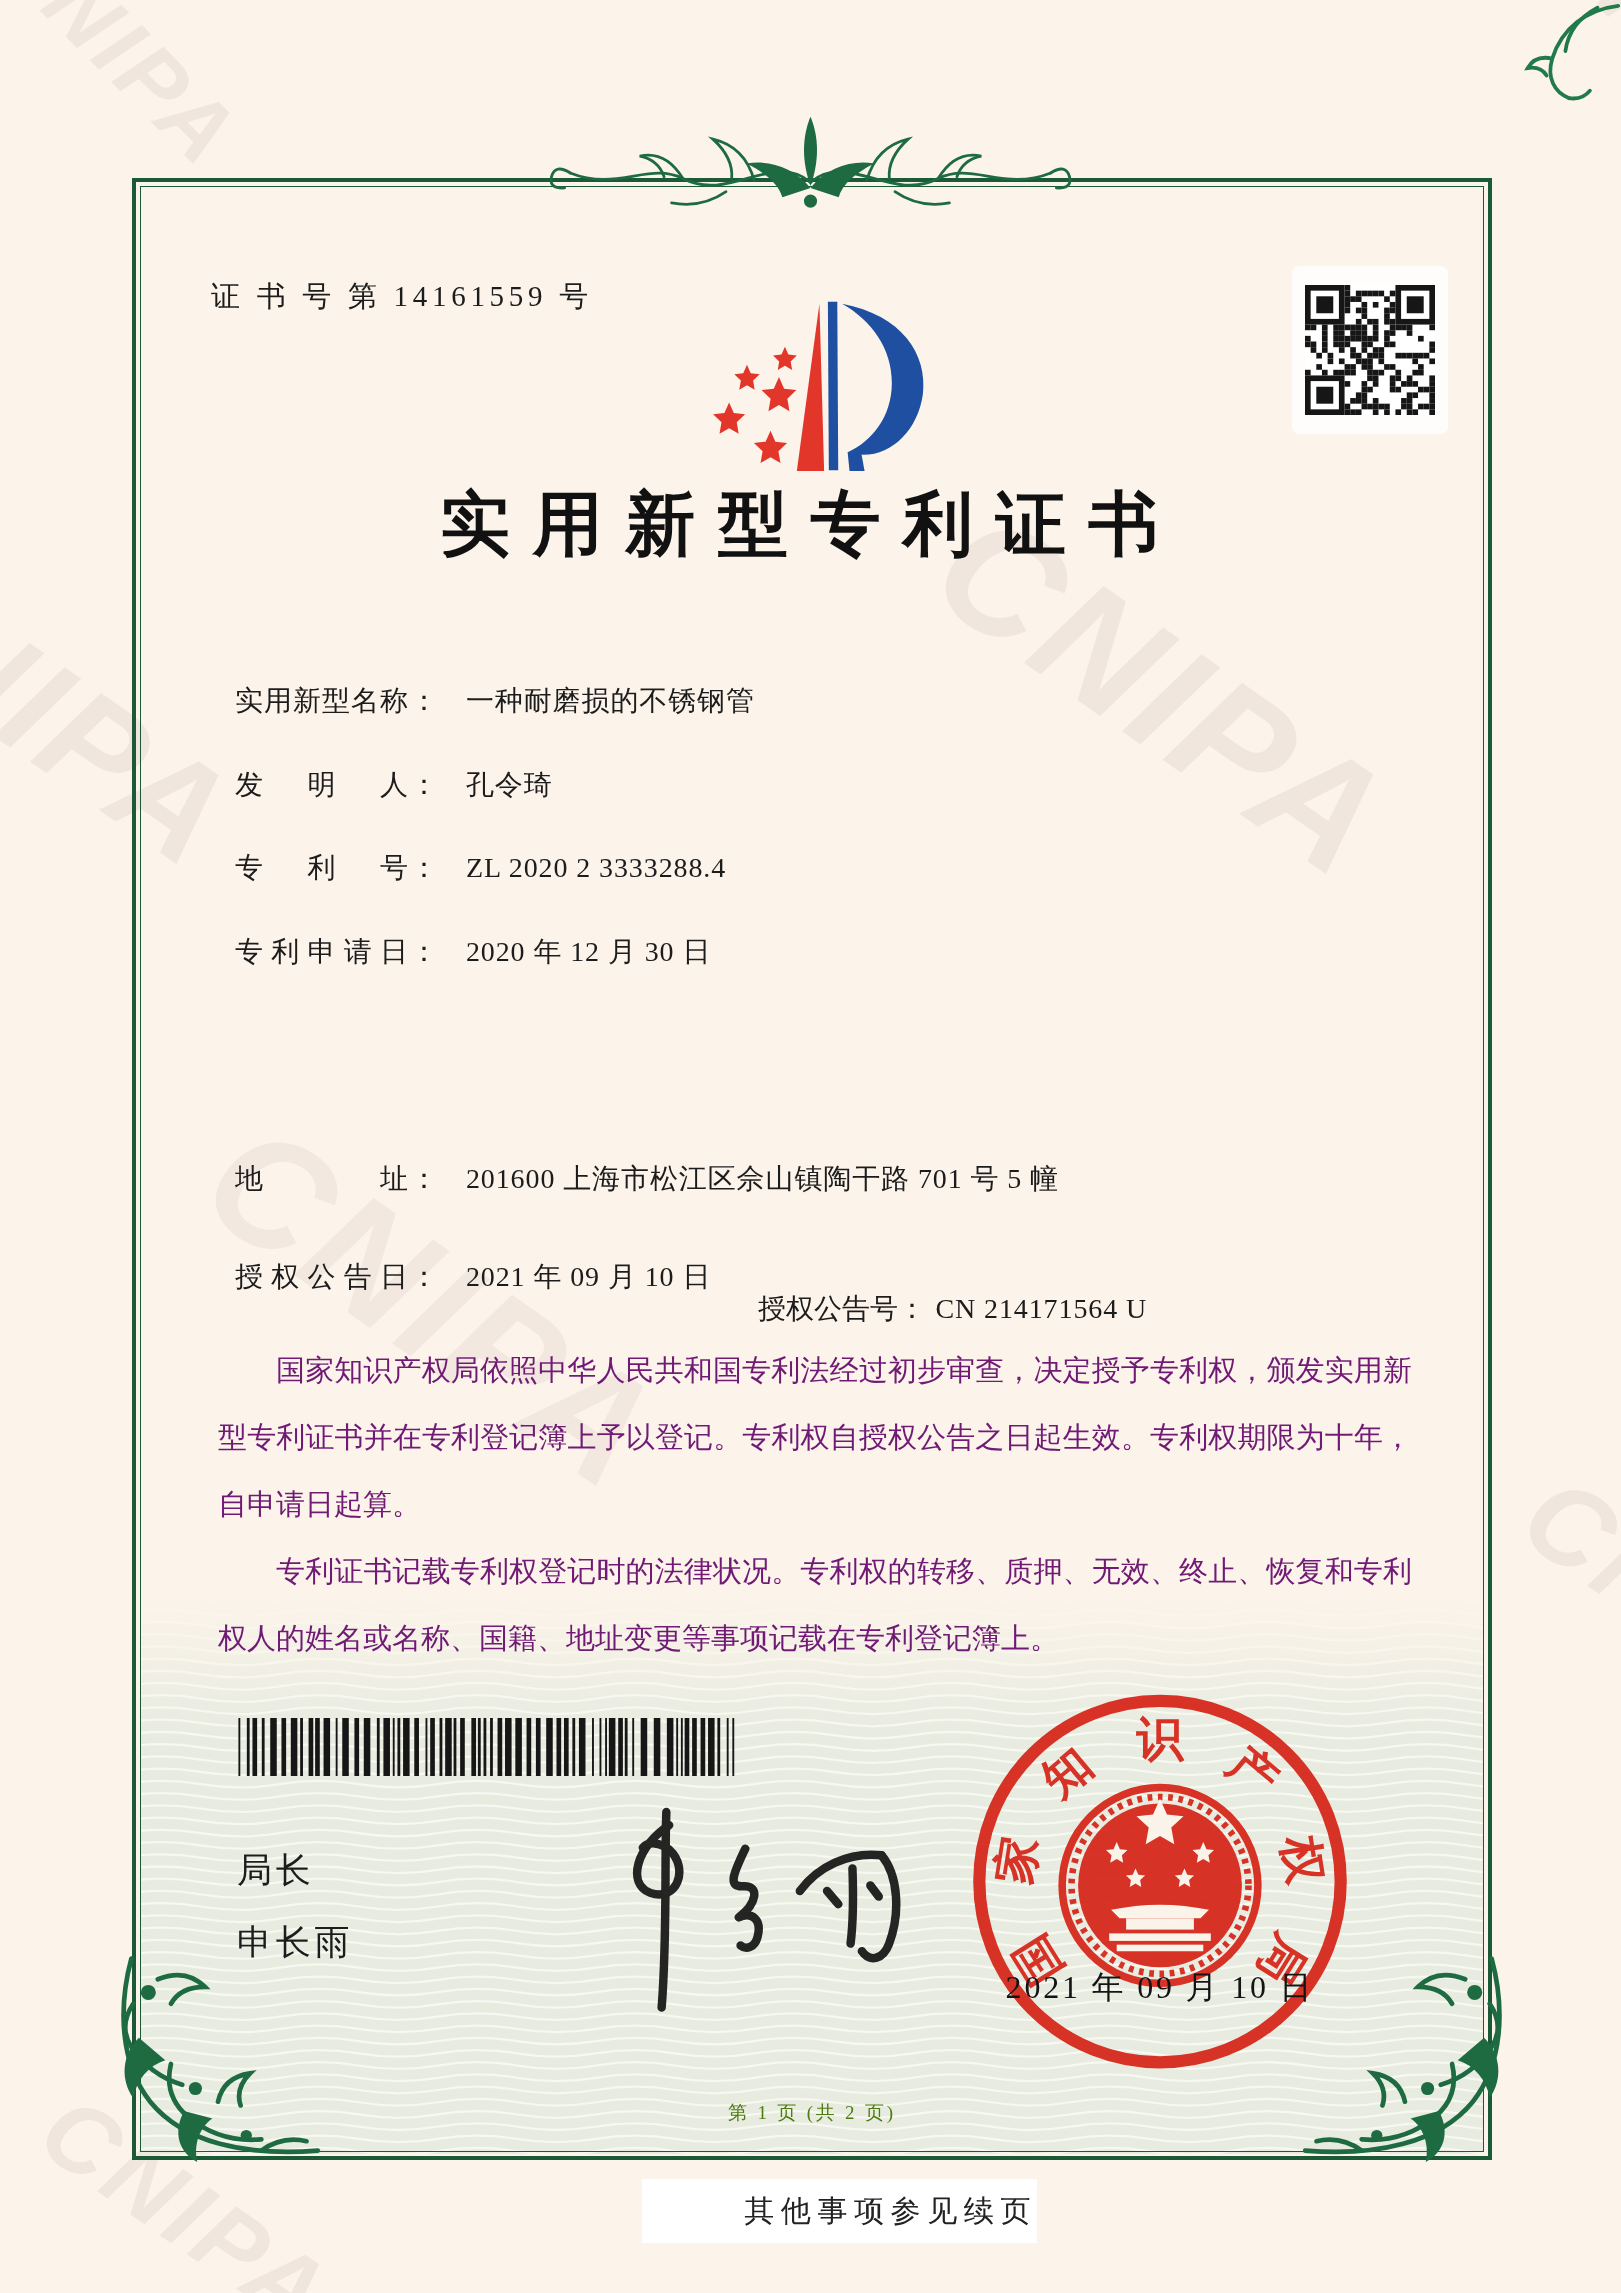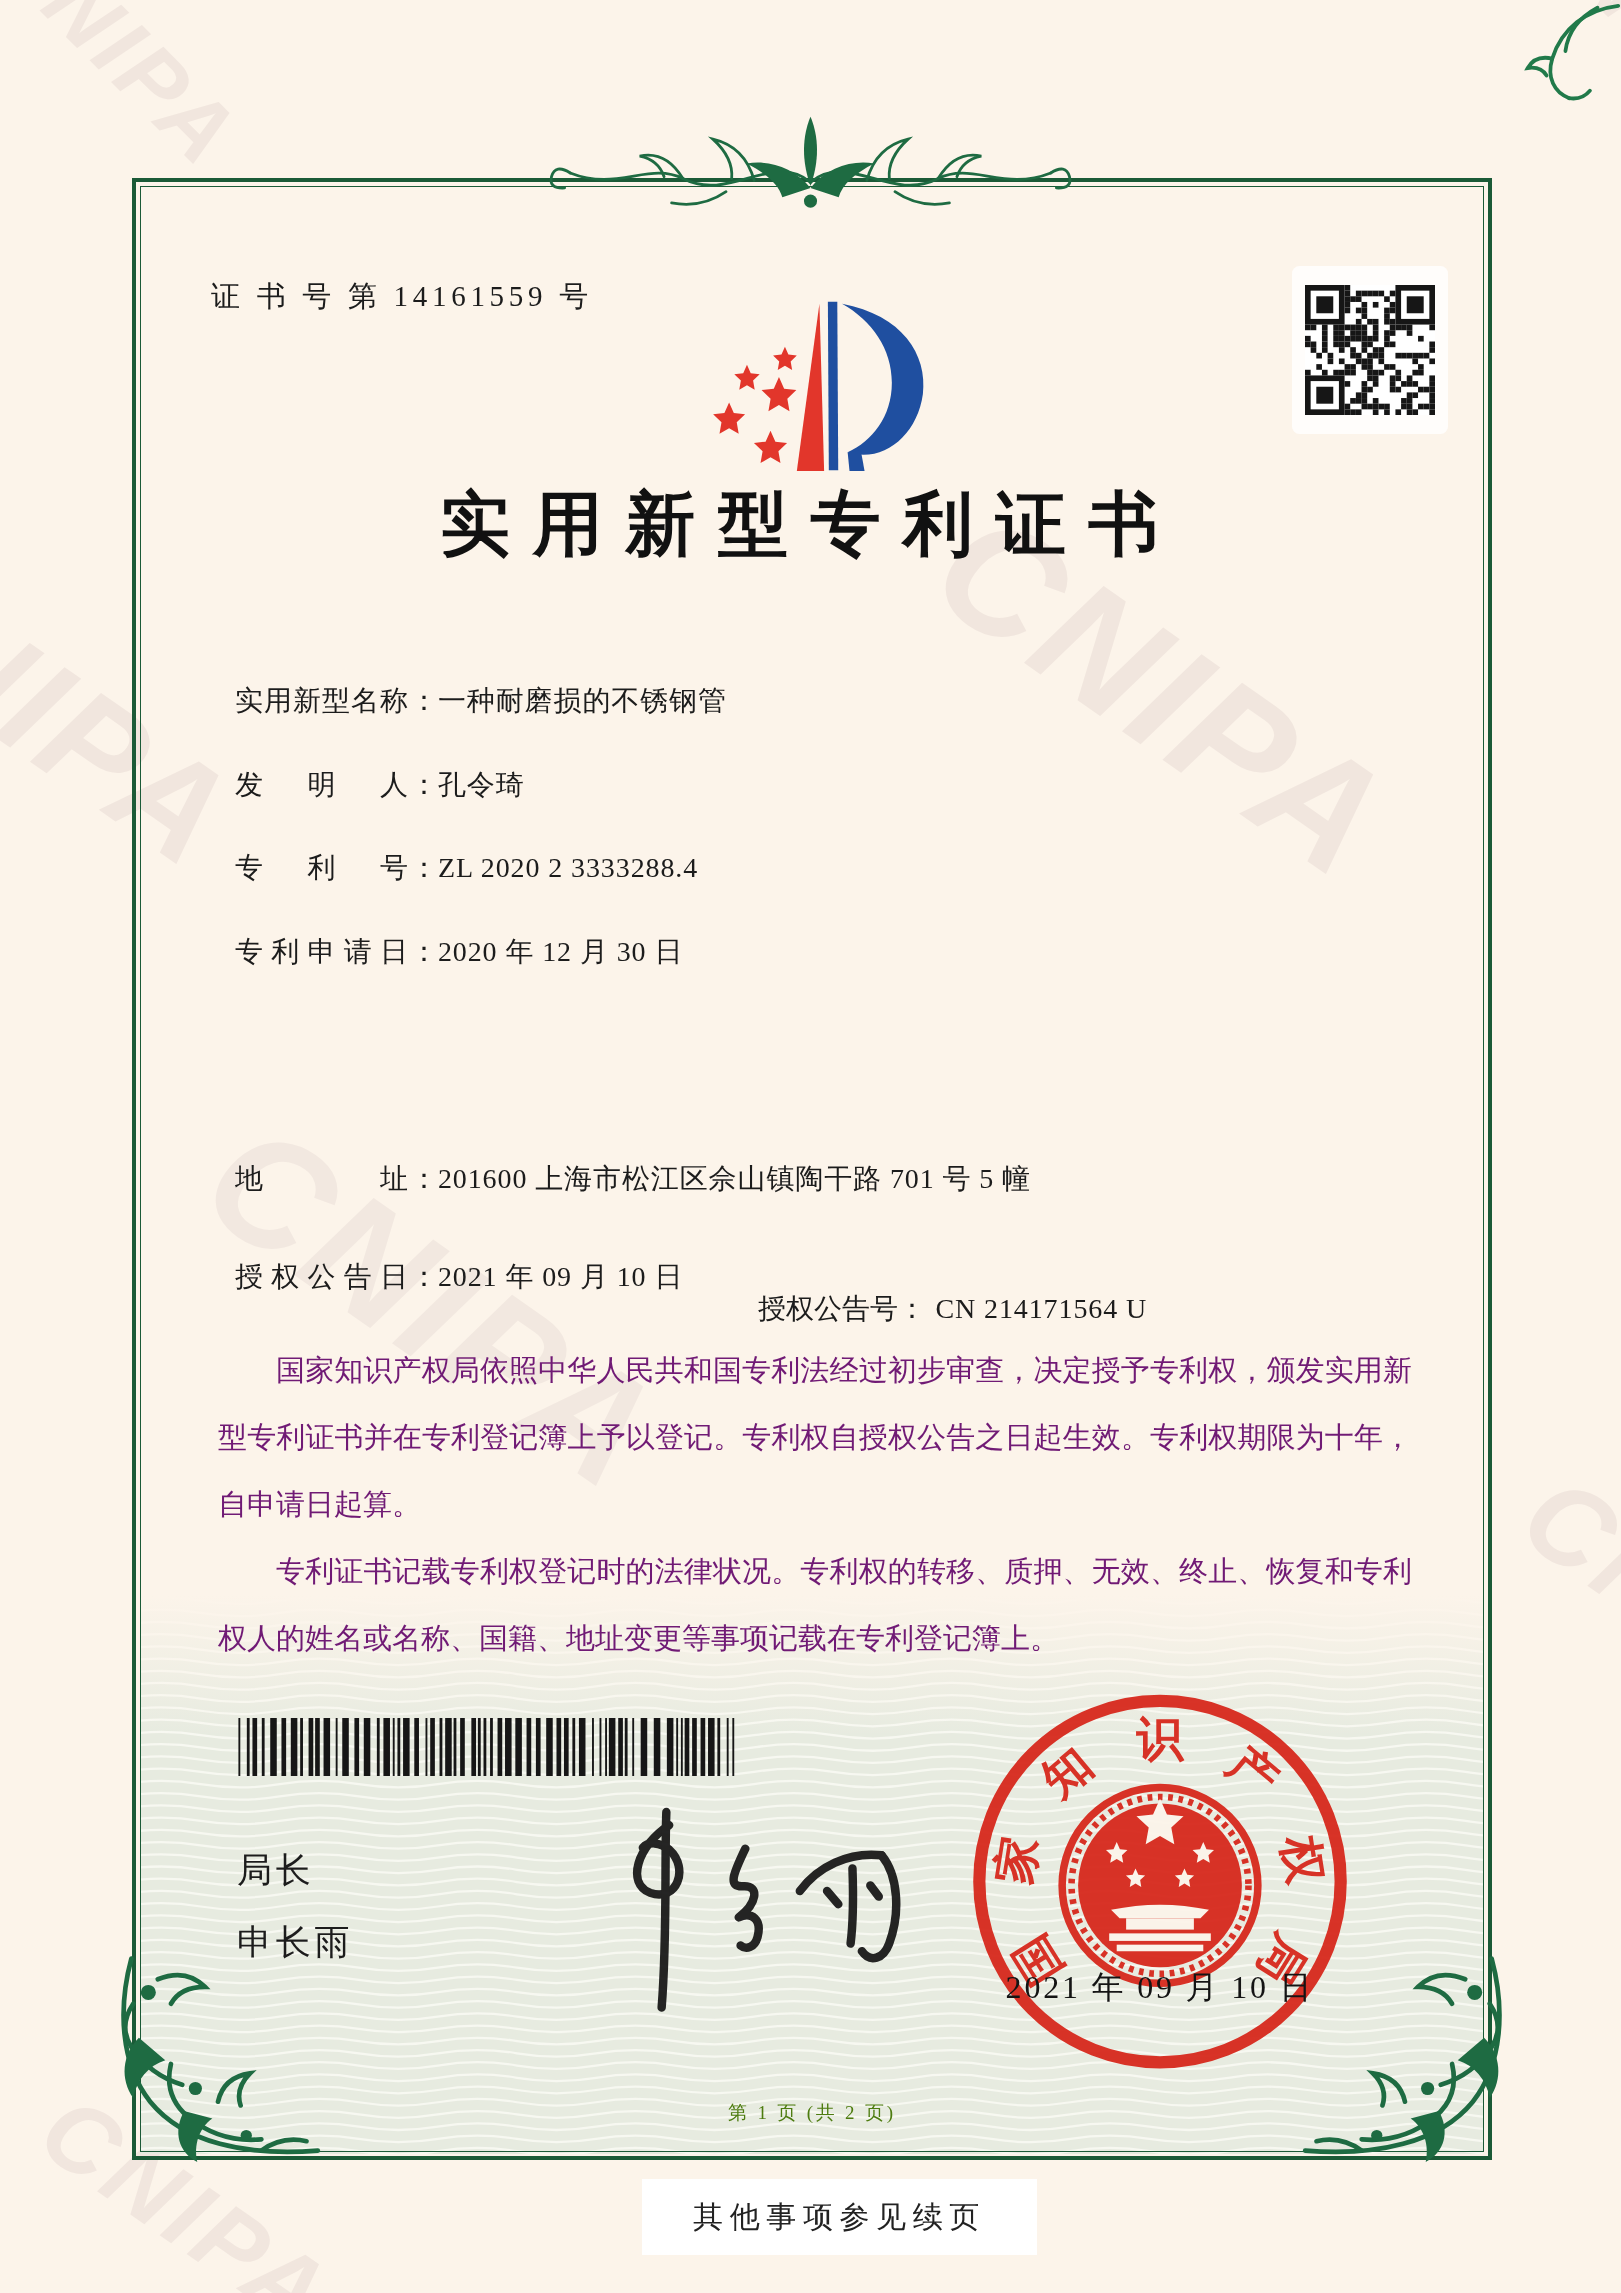--- a/index.html
+++ b/index.html
@@ -31,38 +31,38 @@
   .qr-card { position:absolute; left:1292px; top:266px; width:156px; height:168px;
              background:#fffdfb; border-radius:7.5px; z-index:4;
              display:flex; align-items:center; justify-content:center; }
   .title   { position:absolute; left:0; width:1621px; top:478px; text-align:center;
              font-size:70px; font-weight:bold; letter-spacing:22.6px; color:#111;
              z-index:4; }
   
   .field { position:absolute; left:235px; font-size:28px; z-index:4; white-space:nowrap; }
   .field .lbl { display:inline-block; width:173px; text-align:justify; text-align-last:justify; vertical-align:top; }
   .field .colon { display:inline-block; margin-left:1.9px; }
-  .field .val { display:inline-block; margin-left:0; letter-spacing:0.9px; }
+  .field .val { display:inline-block; margin-left:28px; letter-spacing:0.9px; }
   .grant-right { position:absolute; left:758px; font-size:28px; z-index:4; white-space:nowrap; }
   
   .body-text { position:absolute; left:218px; top:1337px; width:1194px; z-index:4;
                font-size:29px; line-height:67px; text-align:justify; color:#701a75; }
   .body-text p { text-indent:2em; }
   
   .barcode  { position:absolute; left:237px; top:1718px; z-index:4; }
   .sig-title{ position:absolute; left:237px; top:1847px; font-size:35px; z-index:4; letter-spacing:3.8px; }
   .sig-name { position:absolute; left:237px; top:1919px; font-size:35px; z-index:4; letter-spacing:3.8px; }
   .signature{ position:absolute; left:571px; top:1797px; z-index:4; }
   .seal     { position:absolute; left:966px; top:1684px; z-index:5; }
   .seal-date{ position:absolute; left:966px; top:1966px; width:388px; text-align:center;
               font-size:32px; color:#141414; letter-spacing:2.8px; z-index:6; white-space:nowrap; }
   .page-info{ position:absolute; left:132px; width:1360px; top:2100px; text-align:center;
               font-size:19px; letter-spacing:2.8px; z-index:4; color:#4d7c0f; }
-  .bottom-note { position:absolute; left:642px; top:2179px; width:395px; height:76px;
-              background:#ffffff; z-index:4; display:flex; align-items:center; justify-content:center;
+  .bottom-note { position:absolute; left:642px; top:2179px; width:395px; height:64px;
+              background:#ffffff; z-index:4; display:flex; align-items:center; justify-content:flex-end;
               font-size:30px; letter-spacing:6.6px; color:#222; }
   .orn { position:absolute; z-index:3; }
 </style>
 </head>
 <body>
 
 <div class="page">
 
   <div class="wm" style="left:-34px; top:-7.5px; font-size:90px; transform:rotate(45deg);">CNIPA</div>
   <div class="wm" style="left:1497px; top:-38px; font-size:90px; transform:rotate(45deg);">CNIPA</div>

